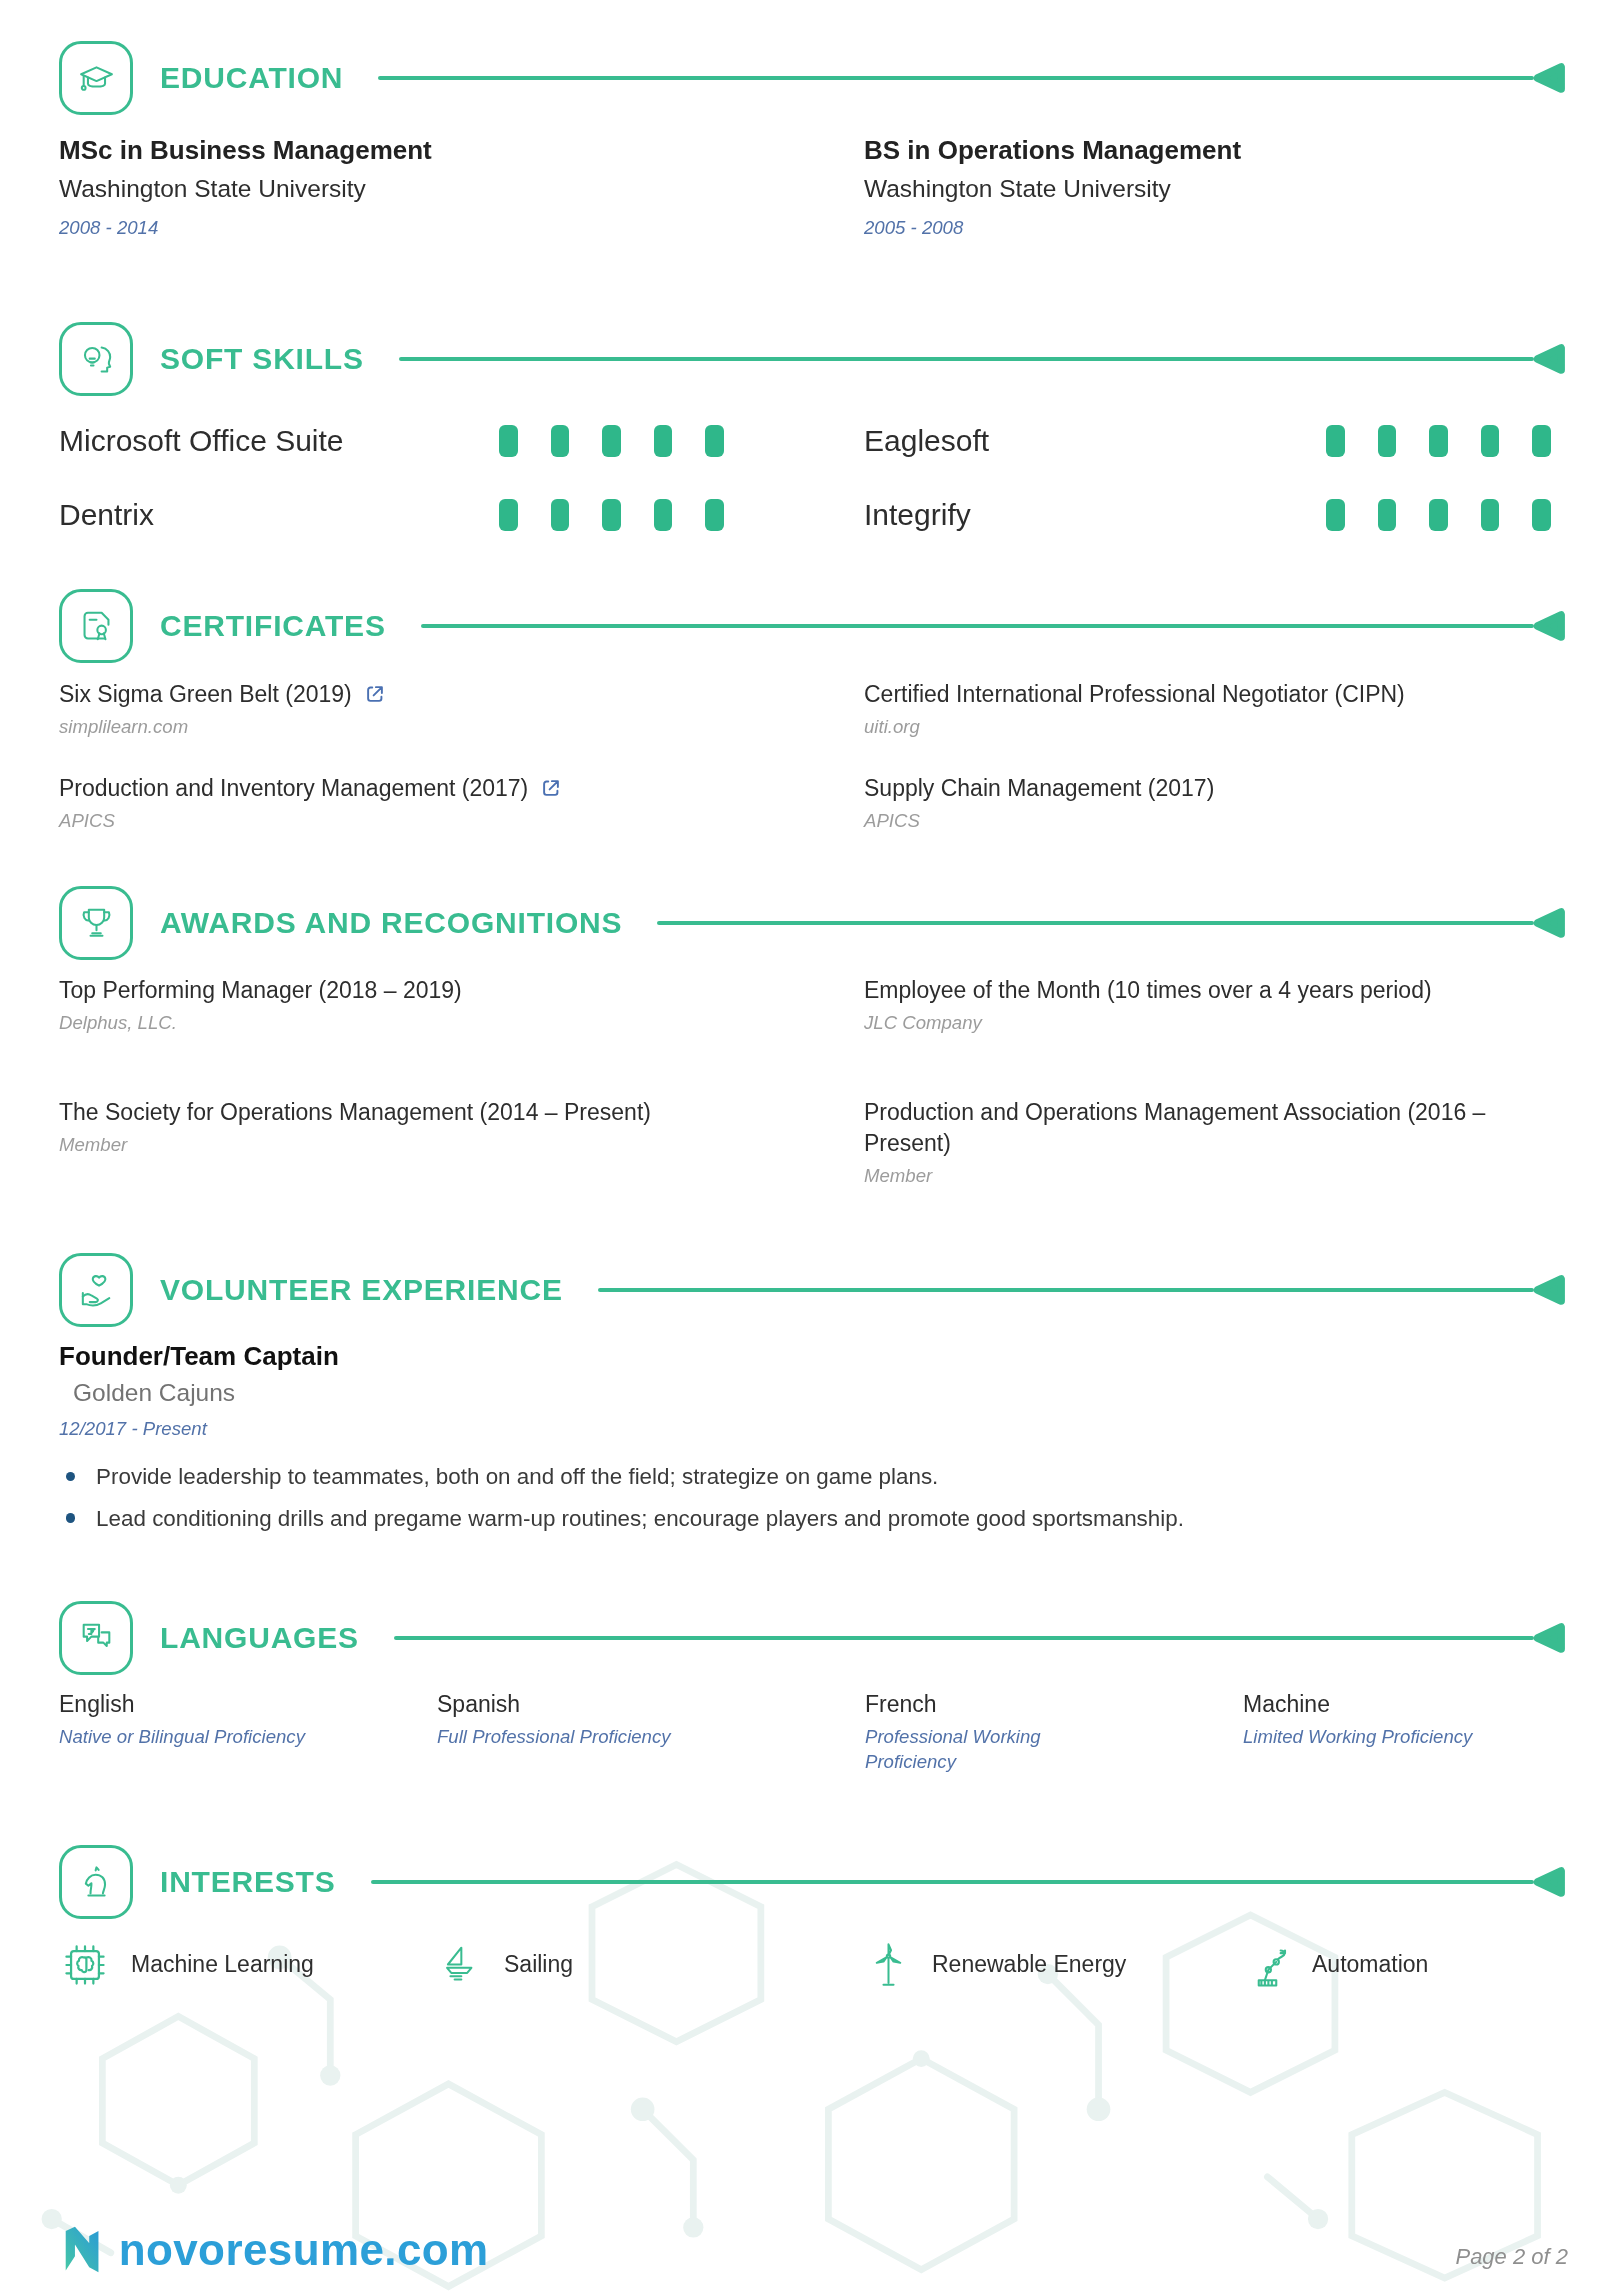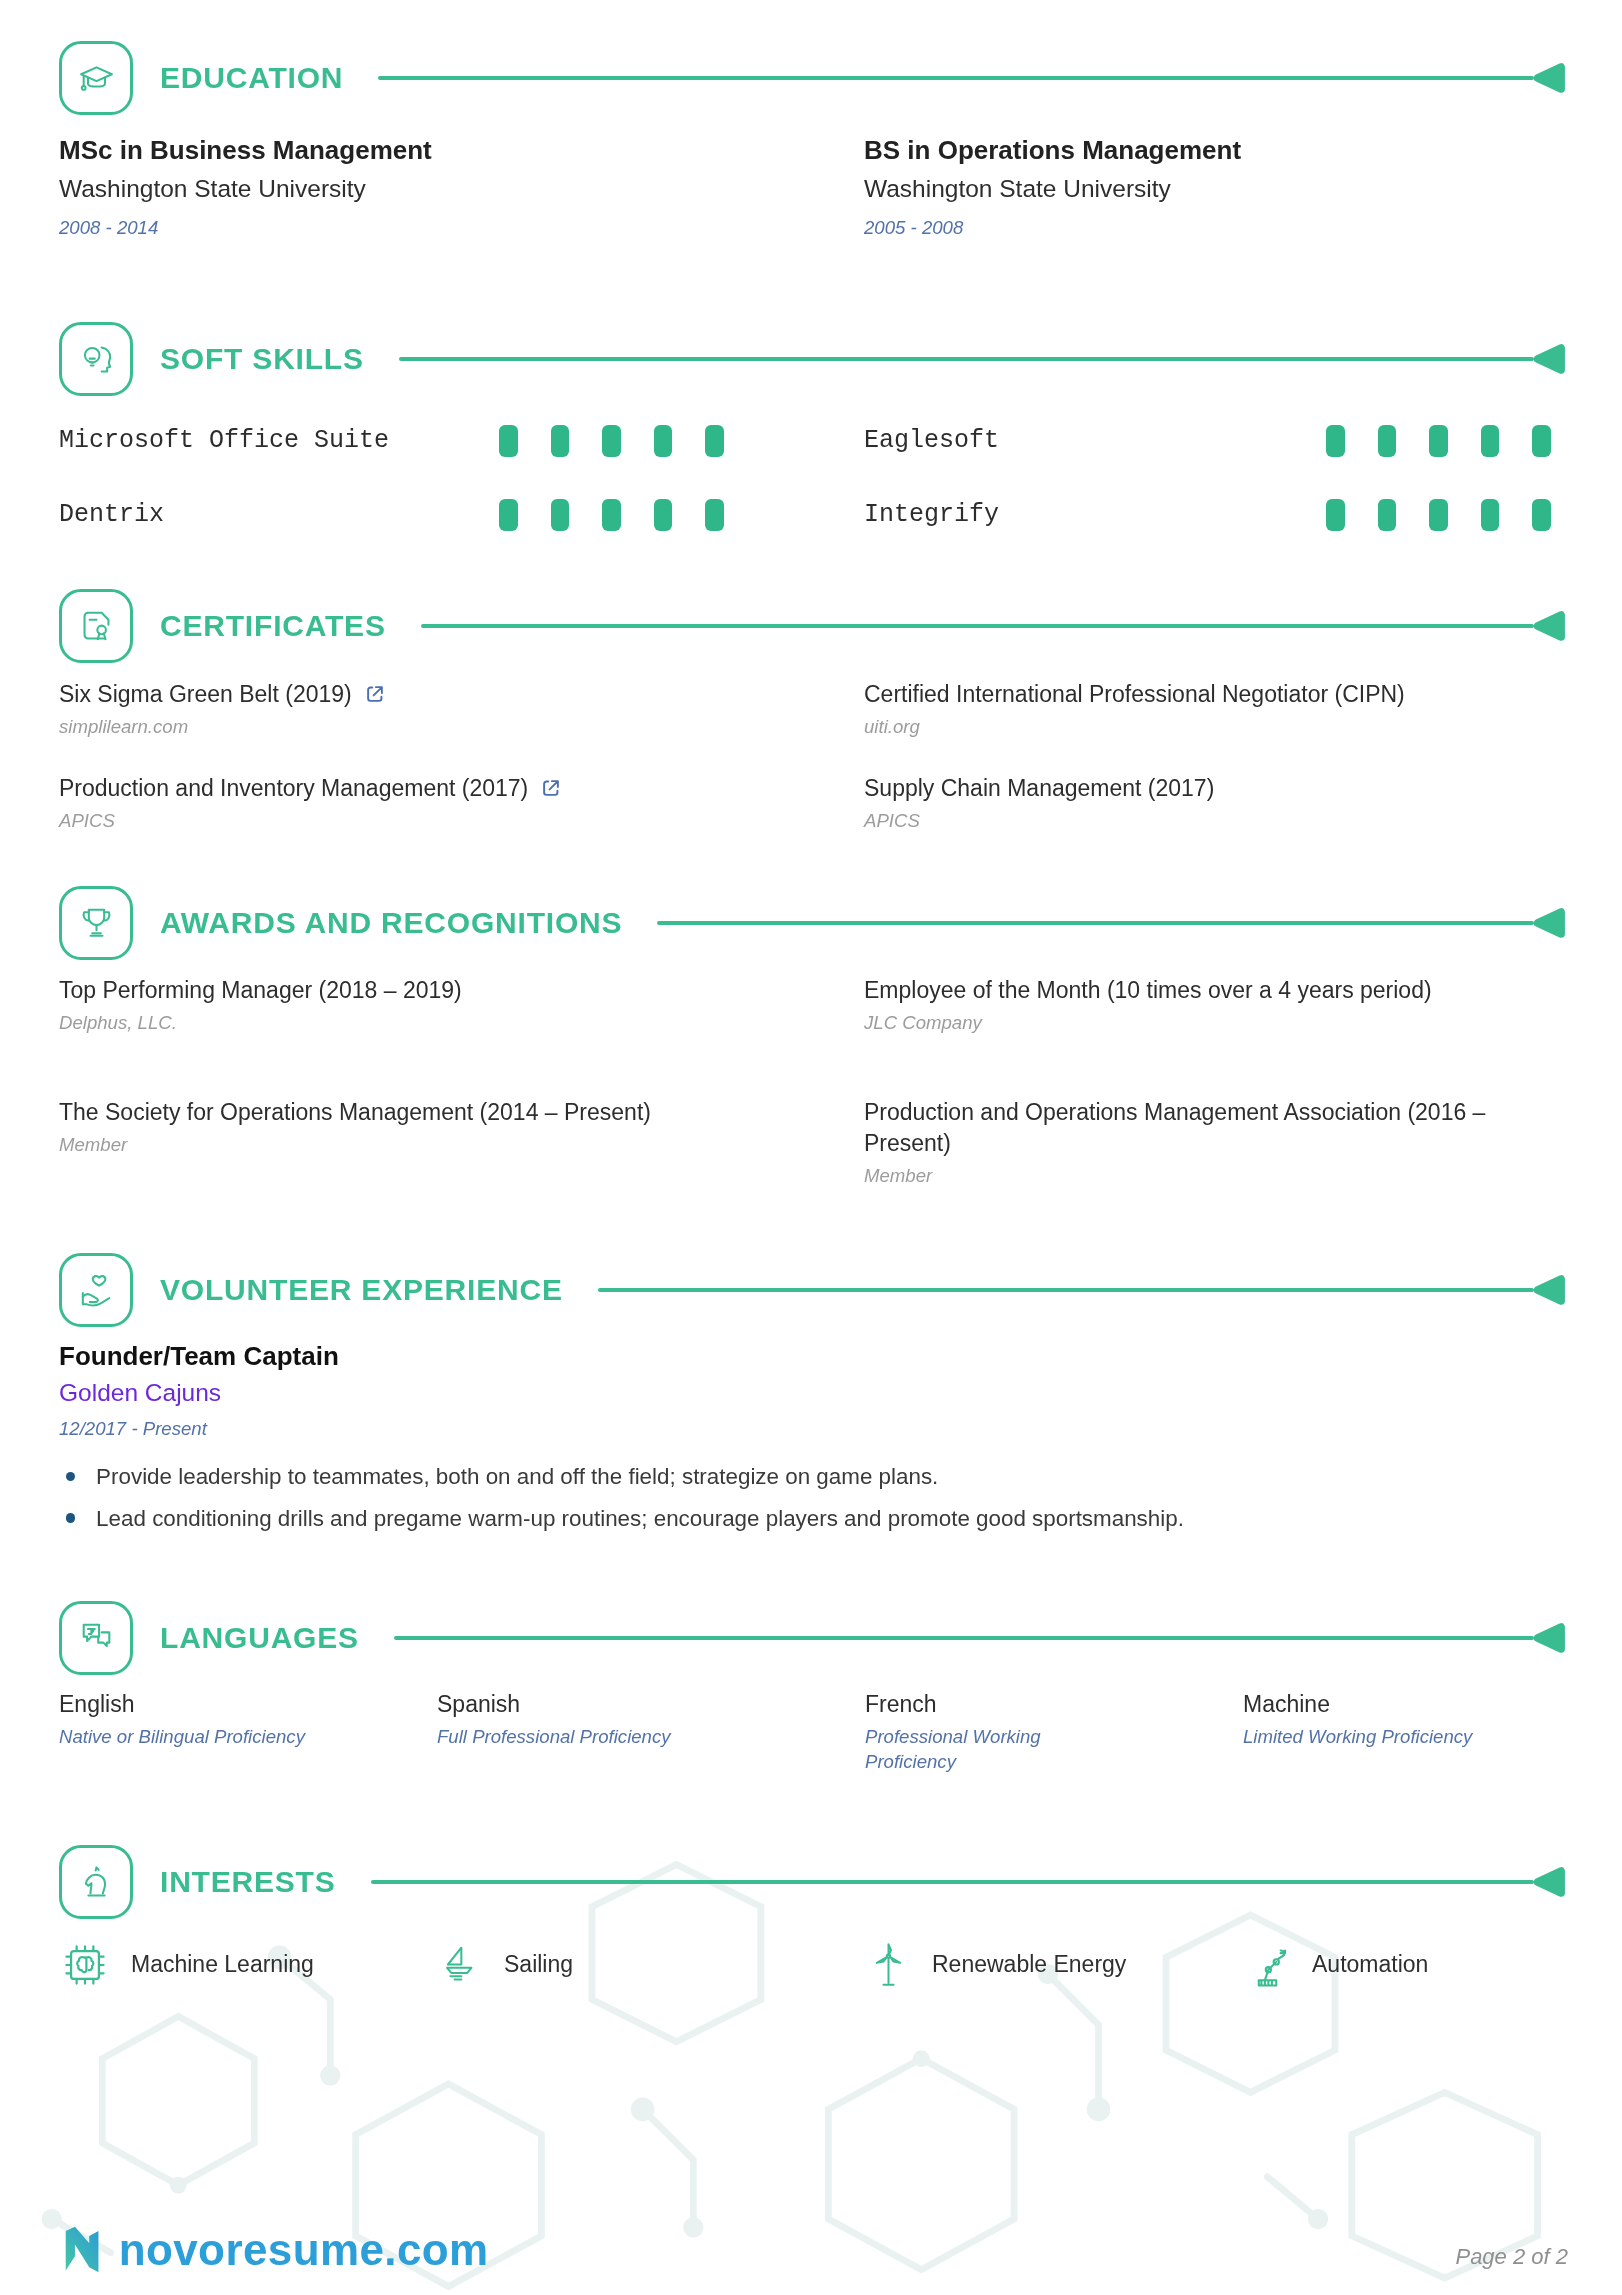--- a/index.html
+++ b/index.html
@@ -50,38 +50,38 @@
   .degree{font-size:26px;font-weight:700;color:var(--ink);line-height:34px;}
   .school{font-size:24.5px;color:#2e2e2e;margin-top:6.8px;line-height:30px;}
   .edu-dates{margin-top:13.5px;}
 
   
   .sec-softskills{margin-top:81px;}
   .skills-grid{margin-top:24px;row-gap:0;}
   .skill-row{display:flex;align-items:center;justify-content:space-between;height:37px;margin-bottom:37px;}
   .col-left .skill-row{padding-right:140px;}
   .col-right .skill-row{padding-right:17px;}
-  .skill-name{font-size:25px;color:var(--body);font-family:Liberation Mono, monospace;}
+  .skill-name{font-size:30px;color:var(--body);}
   .squares{display:flex;gap:33px;}
   .squares .sq{width:18.6px;height:32px;border-radius:6px;background:var(--green-fill);display:block;}
 
   
   .sec-certificates{margin-top:17px;}
   .sec-awards{margin-top:52px;}
   .sec-affiliations{margin-top:63px;}
   .entries-grid{margin-top:13.5px;row-gap:35px;}
   .entry .name-line{display:flex;align-items:center;gap:12px;}
   .entry .link-icon{display:inline-flex;flex:none;}
   .narrow-left .item-name{max-width:600px;}
   .awards-right .item-name{max-width:718px;}
 
   
   .sec-volunteer{margin-top:64px;}
   .vol-role{margin-top:10px;font-size:26px;font-weight:700;color:#111;line-height:34px;}
-  .vol-org{font-size:24.5px;color:#6d28d9;margin-top:5px;line-height:30px;}
+  .vol-org{font-size:24.5px;color:#737373;margin-top:5px;line-height:30px;margin-left:14px;}
   .vol-dates{margin-top:10px;}
   .bullets{margin-top:22px;}
   .bullet{display:flex;margin-bottom:12.7px;}
   .bullet .dot{width:9.3px;height:9.3px;border-radius:50%;background:var(--bullet-navy);flex:none;margin:9.3px 21px 0 6.8px;}
   .bullet .text{font-size:22.4px;color:#3a3a3a;line-height:29px;}
 
   
   .sec-languages{margin-top:66px;}
   .lang-grid{margin-top:12px;}
   .lang-name{font-size:23px;color:var(--body);line-height:30px;}

